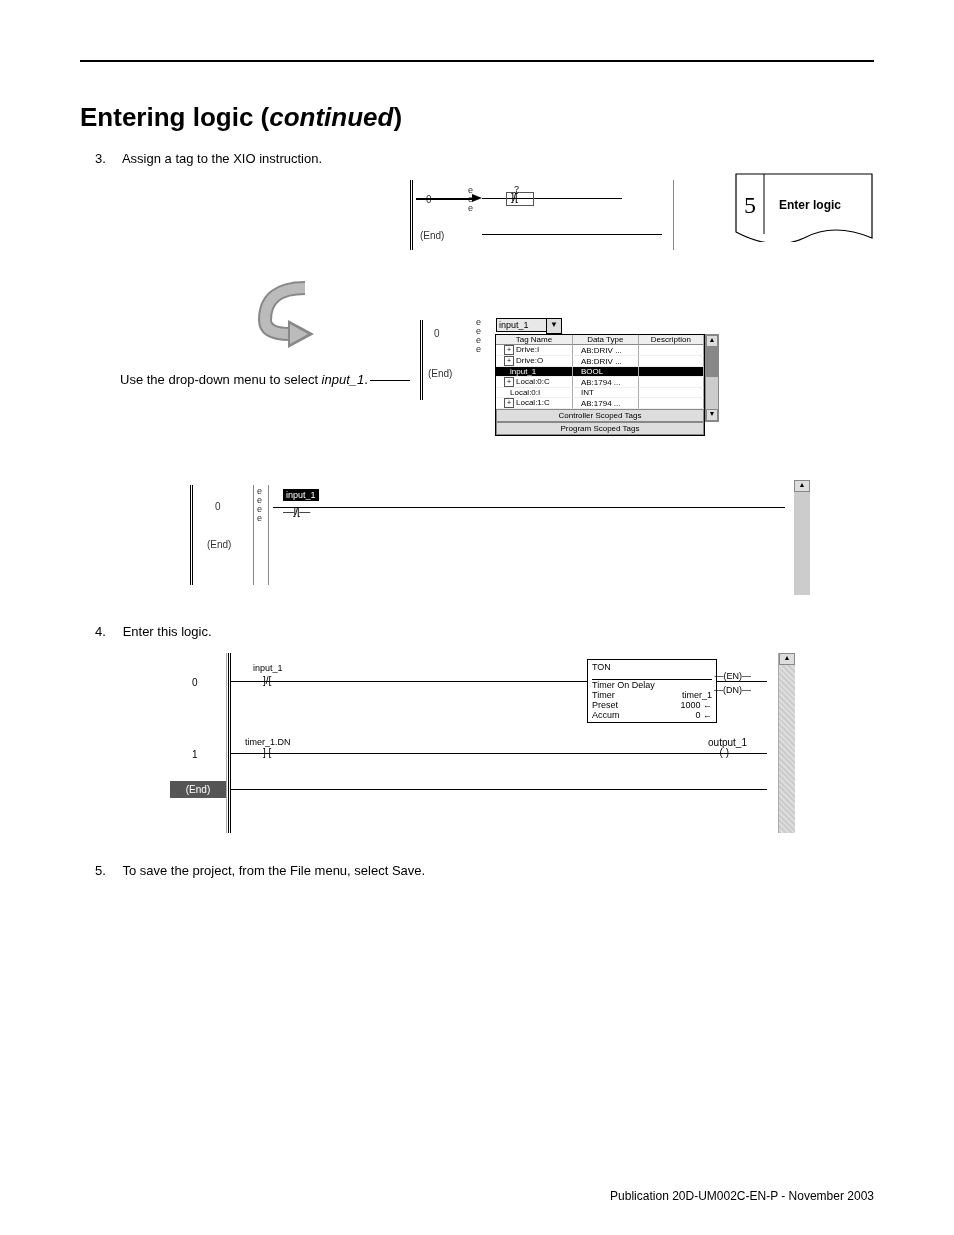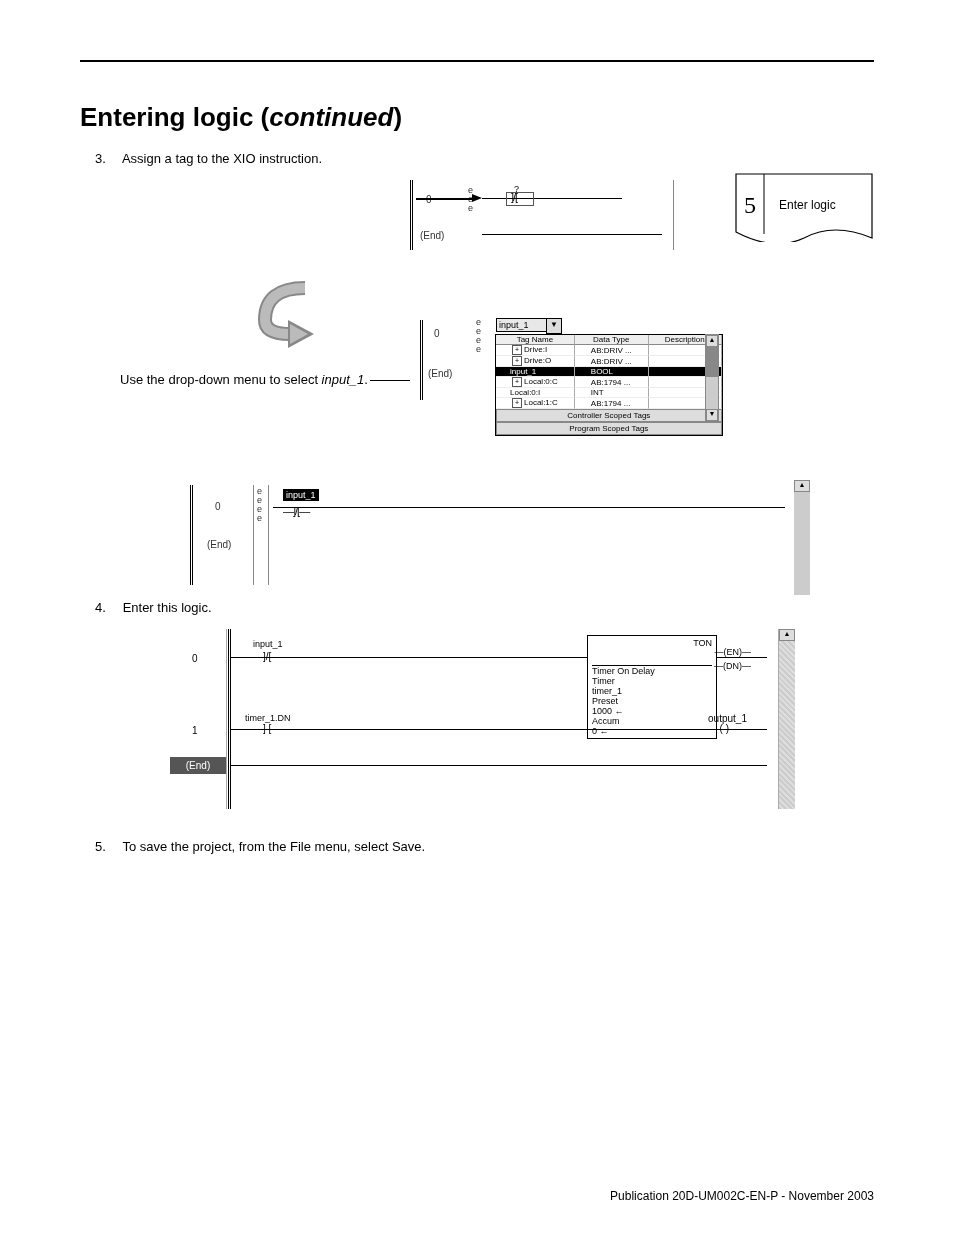--- a/index.html
+++ b/index.html
@@ -60,21 +60,21 @@
     left: 10px;
     top: 20px;
     font-family: "Times New Roman", serif;
     font-size: 24px;
   }
   .flag .lbl {
     position: absolute;
     left: 45px;
     top: 26px;
     font-size: 12px;
-    font-weight: normal;
+    font-weight: bold;
   }
 
   
   .fig {
     position: relative;
     margin-top: 10px;
   }
   .rung-num {
     position:absolute;
     font-size: 10px;
@@ -165,21 +165,21 @@
   .taglist {
     position:absolute;
     border:1px solid #000;
     background:#fff;
     font-size:8px;
     width: 210px;
   }
   .taglist th, .taglist td {
     border-right:1px solid #aaa;
     border-bottom:1px solid #eee;
-    padding:0 16px;
+    padding:0 8px;
     white-space:nowrap;
   }
   .taglist th { background:#eee; border-bottom:1px solid #888; font-weight:normal;}
   .taglist .sel td { background:#000; color:#fff; }
   .taglist .btnrow td {
     text-align:center;
     background:#ddd;
     border:1px solid #888;
     font-size:8px;
     padding:1px;
@@ -270,22 +270,22 @@
     position:absolute; font-size:10px;
   }
   .ton-box {
     position:absolute;
     border:1px solid #000;
     font-size:9px;
     background:#fff;
     width: 120px;
     padding:2px 4px;
   }
-  .ton-box .title{ text-align:right; border-bottom:1px solid #000; padding-bottom:17px;}
-  .ton-box .row{ display:flex; justify-content:space-between;flex-direction:column;}
+  .ton-box .title{ text-align:left; border-bottom:1px solid #000; padding-bottom:7px;}
+  .ton-box .row{ display:flex; justify-content:space-between;}
   .en-dn {
     position:absolute; font-size:9px;
   }
   .end-blk {
     position:absolute;
     left:0; width:56px;
     background:#555; color:#fff;
     font-size:10px; text-align:center;
     padding:3px 0;
   }
@@ -443,21 +443,21 @@
       <div style="position:absolute;left:90px;top:16px">
         <span class="xio-sym" style="position:static;font-size:11px">—]/[—</span>
       </div>
       <div style="position:absolute;left:80px;top:22px;right:20px;border-top:1px solid #000"></div>
     </div>
     <div class="vscroll">
       <div class="scroll-btn">▲</div>
     </div>
   </div>
 
-  <div class="step-line" style="">
+  <div class="step-line" style="margin-top:24px">
     <span class="stepnum">4.</span>
     <span>Enter this logic.</span>
   </div>
 
   <div class="fig4">
     <div class="outer">
       <div class="leftcol">
         <span class="rung-lbl" style="left:22px;top:24px">0</span>
         <span class="rung-lbl" style="left:22px;top:96px">1</span>
         <div class="end-blk" style="top:128px">(End)</div>

